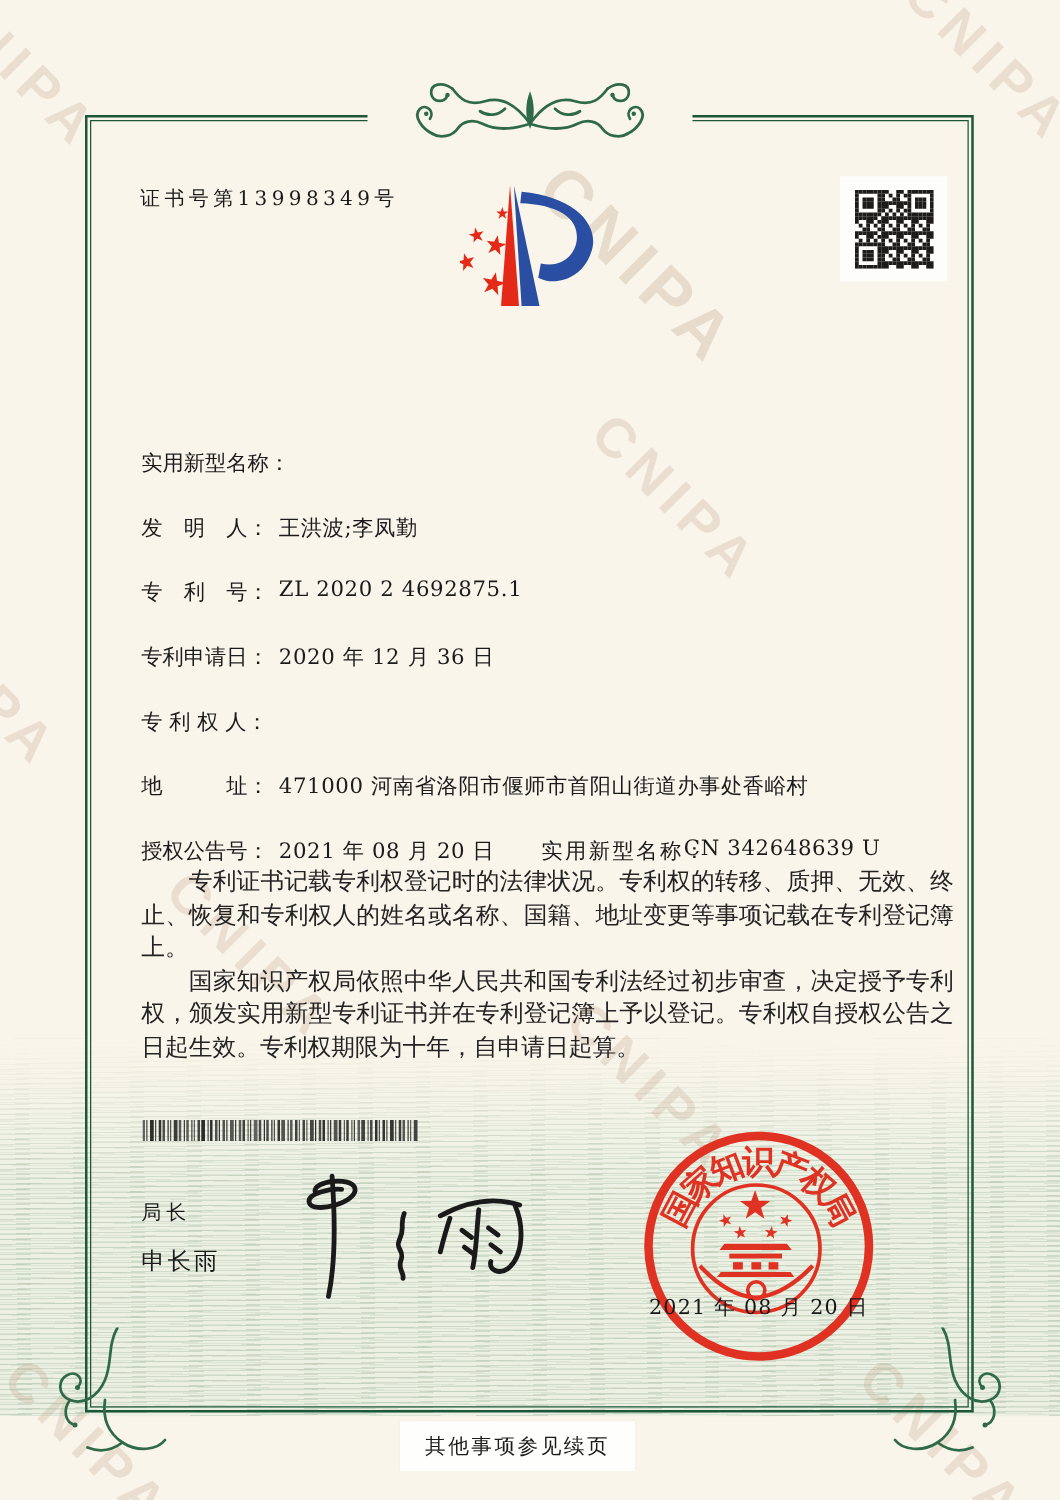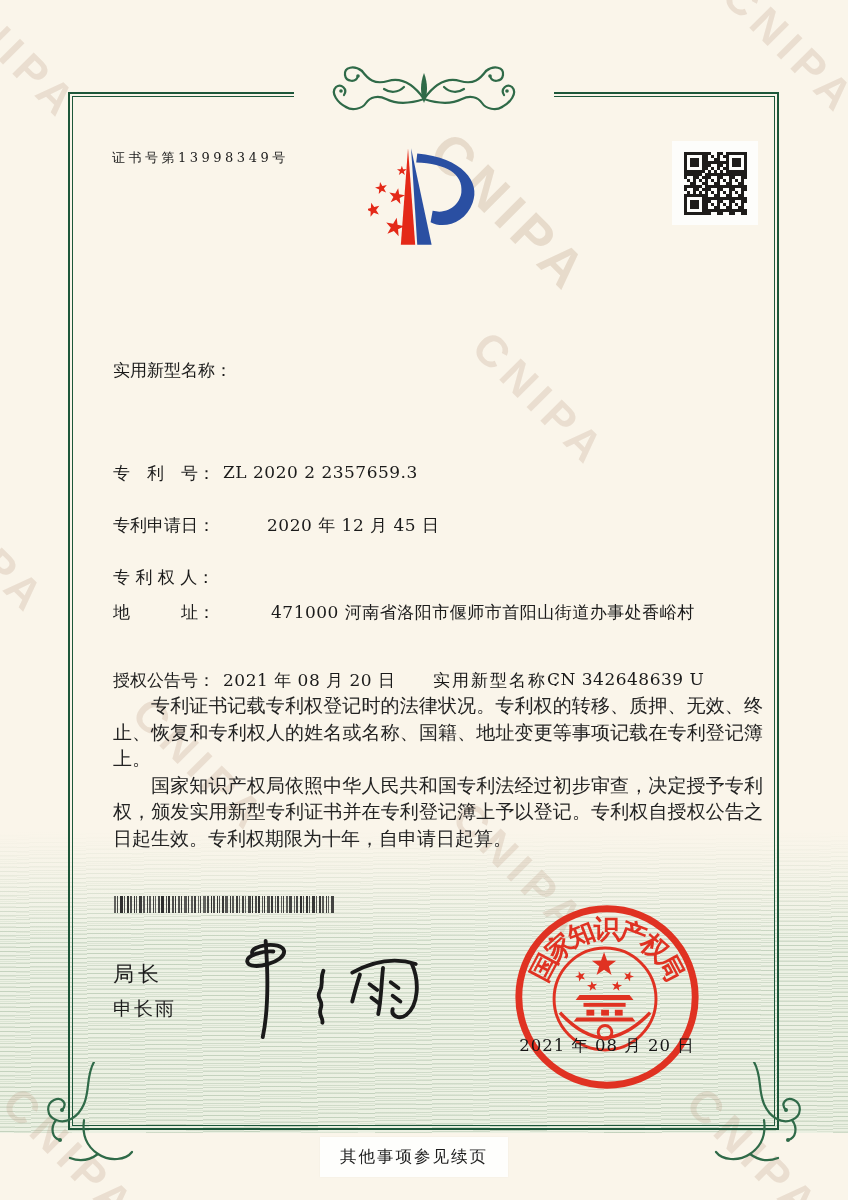--- a/index.html
+++ b/index.html
@@ -35,46 +35,46 @@
   .frame::after{content:'';position:absolute;inset:2px;border:1px solid var(--green);}
 
   .ornament-top{position:absolute;left:294px;top:63px;width:260px;height:58px;z-index:3;background:var(--paper);}
   .corner{position:absolute;width:92px;height:102px;z-index:3;}
   .corner.bl{left:42px;top:1062px;}
   .corner.br{left:714px;top:1062px;transform:scaleX(-1);}
   .orn-stroke{fill:none;stroke:var(--orn-green);stroke-width:2.2;stroke-linecap:round;}
 
   .content{position:absolute;inset:0;z-index:4;}
 
-  .cert-no{position:absolute;left:112px;top:149px;font-size:13px;letter-spacing:3.5px;}
+  .cert-no{position:absolute;left:112px;top:149px;font-size:16px;letter-spacing:3.5px;}
 
   .logo{position:absolute;left:368px;top:145px;width:118px;height:105px;}
   .qr-wrap{position:absolute;left:672px;top:141px;width:86px;height:84px;background:#fdfdfb;display:flex;align-items:center;justify-content:center;}
   .qr-wrap svg{display:block;}
   .qr-wrap rect{fill:#1e1c1a;}
 
   .title{position:absolute;left:0;top:254px;width:848px;text-align:center;
     font-size:42px;font-weight:bold;letter-spacing:5px;color:#101010;}
 
   .row{position:absolute;left:113px;display:flex;font-size:17px;white-space:nowrap;}
   .row .lbl{display:inline-block;width:110px;flex:0 0 110px;}
   .row .val{letter-spacing:.5px;}
   .row .val2-lbl{display:inline-block;width:114px;flex:0 0 114px;letter-spacing:2px;}
   .row .val-fixed{display:inline-block;width:210px;flex:0 0 210px;}
-  .r-name{top:359px;} .r-inventor{top:411px;} .r-patno{top:462px;} .r-filing{top:514px;gap:44px;}
-  .r-patentee{top:566px;} .r-address{top:601px;gap:48px;} .r-grant{top:669px;}
+  .r-name{top:359px;} .r-inventor{top:411px;} .r-patno{top:462px;} .r-filing{top:514px;}
+  .r-patentee{top:566px;} .r-address{top:617px;} .r-grant{top:669px;}
 
   .paragraphs{position:absolute;left:113px;top:692px;width:650px;font-size:19px;line-height:26.5px;
     text-align:justify;color:#232323;}
   .paragraphs p{text-indent:2em;}
 
   .barcode{position:absolute;left:114px;top:896px;width:226px;height:17px;font-size:0;overflow:hidden;white-space:nowrap;}
   .barcode i{display:inline-block;height:17px;background:#2b2b2b;vertical-align:top;}
 
-  .officer-title{position:absolute;left:113px;top:960px;font-size:21px;letter-spacing:4px;}
+  .officer-title{position:absolute;left:113px;top:960px;font-size:16px;letter-spacing:4px;}
   .officer-name{position:absolute;left:113px;top:996px;font-size:19px;letter-spacing:2px;}
 
   .signature{position:absolute;left:224px;top:938px;width:218px;height:102px;}
   .sig-stroke{fill:none;stroke:#1a1a1a;stroke-width:4;stroke-linecap:round;stroke-linejoin:round;}
 
   .seal{position:absolute;left:509px;top:899px;width:196px;height:196px;z-index:4;}
   .seal-ring{fill:none;stroke:var(--seal-red);stroke-width:7;}
   .seal-red-fill{fill:var(--seal-red);}
   .seal-red-line{fill:none;stroke:var(--seal-red);}
   .seal-char{fill:var(--seal-red);font-size:27px;font-weight:bold;text-anchor:middle;font-family:"DejaVu Serif",serif;}
@@ -449,27 +449,31 @@
           <rect x="48" y="60" width="3" height="3"></rect>
           <rect x="57" y="60" width="3" height="3"></rect>
           <rect x="60" y="60" width="3" height="3"></rect>
         </svg>
     </div>
 
 
     <div class="row r-name">
       <span class="lbl">实用新型名称：</span>
     </div>
+    <div class="row r-inventor">
+      <span class="lbl">发　明　人：</span>
+      <span class="val">王洪波;李凤勤</span>
+    </div>
     <div class="row r-patno">
       <span class="lbl">专　利　号：</span>
-      <span class="val">ZL 2020 2 2357659.3</span>
+      <span class="val">ZL 2020 2 4692875.1</span>
     </div>
     <div class="row r-filing">
       <span class="lbl">专利申请日：</span>
-      <span class="val">2020 年 12 月 45 日</span>
+      <span class="val">2020 年 12 月 36 日</span>
     </div>
     <div class="row r-patentee">
       <span class="lbl">专 利 权 人：</span>
     </div>
     <div class="row r-address">
       <span class="lbl">地　　　址：</span>
       <span class="val">471000 河南省洛阳市偃师市首阳山街道办事处香峪村</span>
     </div>
     <div class="row r-grant">
       <span class="lbl">授权公告号：</span>

